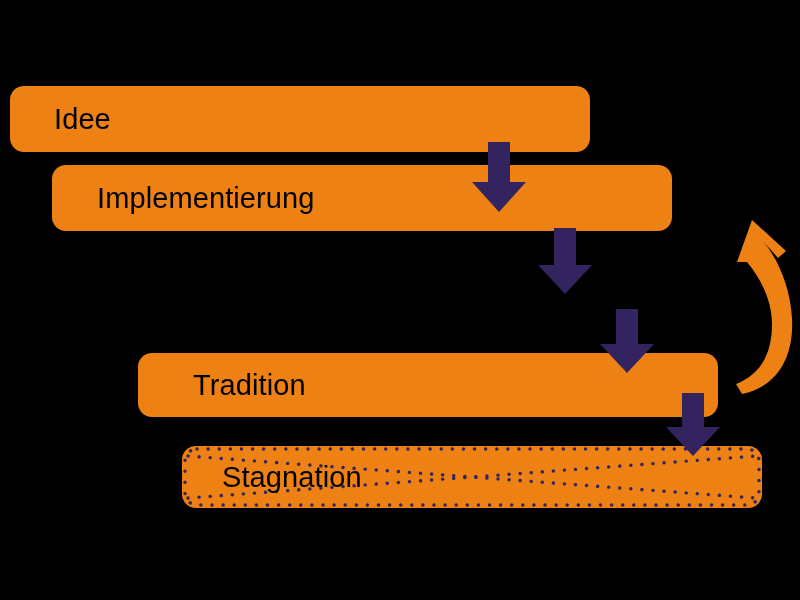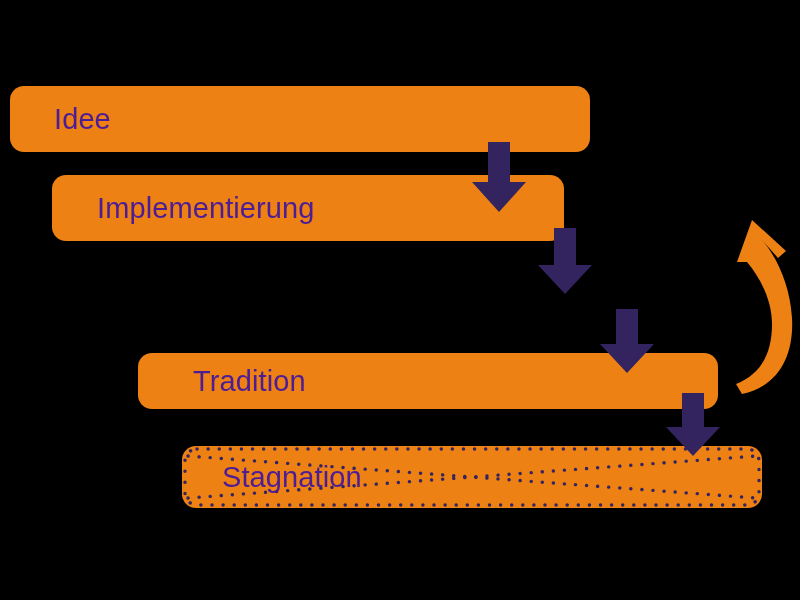--- a/index.html
+++ b/index.html
@@ -22,21 +22,21 @@
   .stage-box {
     position: absolute;
     box-sizing: border-box;
     background: #ee8113;
     border-radius: 14px;
     display: flex;
     align-items: center;
     z-index: 2;
   }
   .stage-label {
-    color: #4c1d95;
+    color: #000000;
     font-size: 29px;
     font-weight: 400;
     letter-spacing: 0.1px;
     white-space: nowrap;
     line-height: 1;
   }
   .stage-dotted {
     z-index: 2;
   }
   .dotted-svg {
@@ -59,26 +59,26 @@
 </style>
 </head>
 <body>
 
 <div id="canvas">
 
   <div class="stage-box" style="left:10px; top:86px; width:580px; height:66px;">
     <span class="stage-label" style="margin-left:44px;">Idee</span>
   </div>
 
-  <div class="stage-box" style="left:52px; top:175px; width:512px; height:66px;text-align:right;">
+  <div class="stage-box" style="left:52px; top:165px; width:620px; height:66px;text-align:right;">
     <span class="stage-label" style="margin-left:45px;">Implementierung</span>
   </div>
 
 
-  <div class="stage-box" style="left:138px; top:353px; width:580px; height:56px;">
+  <div class="stage-box" style="left:138px; top:353px; width:580px; height:64px;">
     <span class="stage-label" style="margin-left:55px;">Tradition</span>
   </div>
 
   <div class="stage-box stage-dotted" style="left:182px; top:446px; width:580px; height:62px;">
     <svg class="dotted-svg" viewBox="0 0 580 62" preserveAspectRatio="none">
       <rect x="3" y="3" width="574" height="56" rx="12" ry="12" fill="none" stroke="#33245f" stroke-width="3.4" stroke-dasharray="0.1 11" stroke-linecap="round" vector-effect="non-scaling-stroke"></rect>
       <line x1="6" y1="10" x2="574" y2="52" stroke="#33245f" stroke-width="3.4" stroke-dasharray="0.1 11" stroke-linecap="round" vector-effect="non-scaling-stroke"></line>
       <line x1="6" y1="52" x2="574" y2="10" stroke="#33245f" stroke-width="3.4" stroke-dasharray="0.1 11" stroke-linecap="round" vector-effect="non-scaling-stroke"></line>
     </svg>
     <span class="stage-label" style="margin-left:40px; position:relative; z-index:3;">Stagnation</span>

